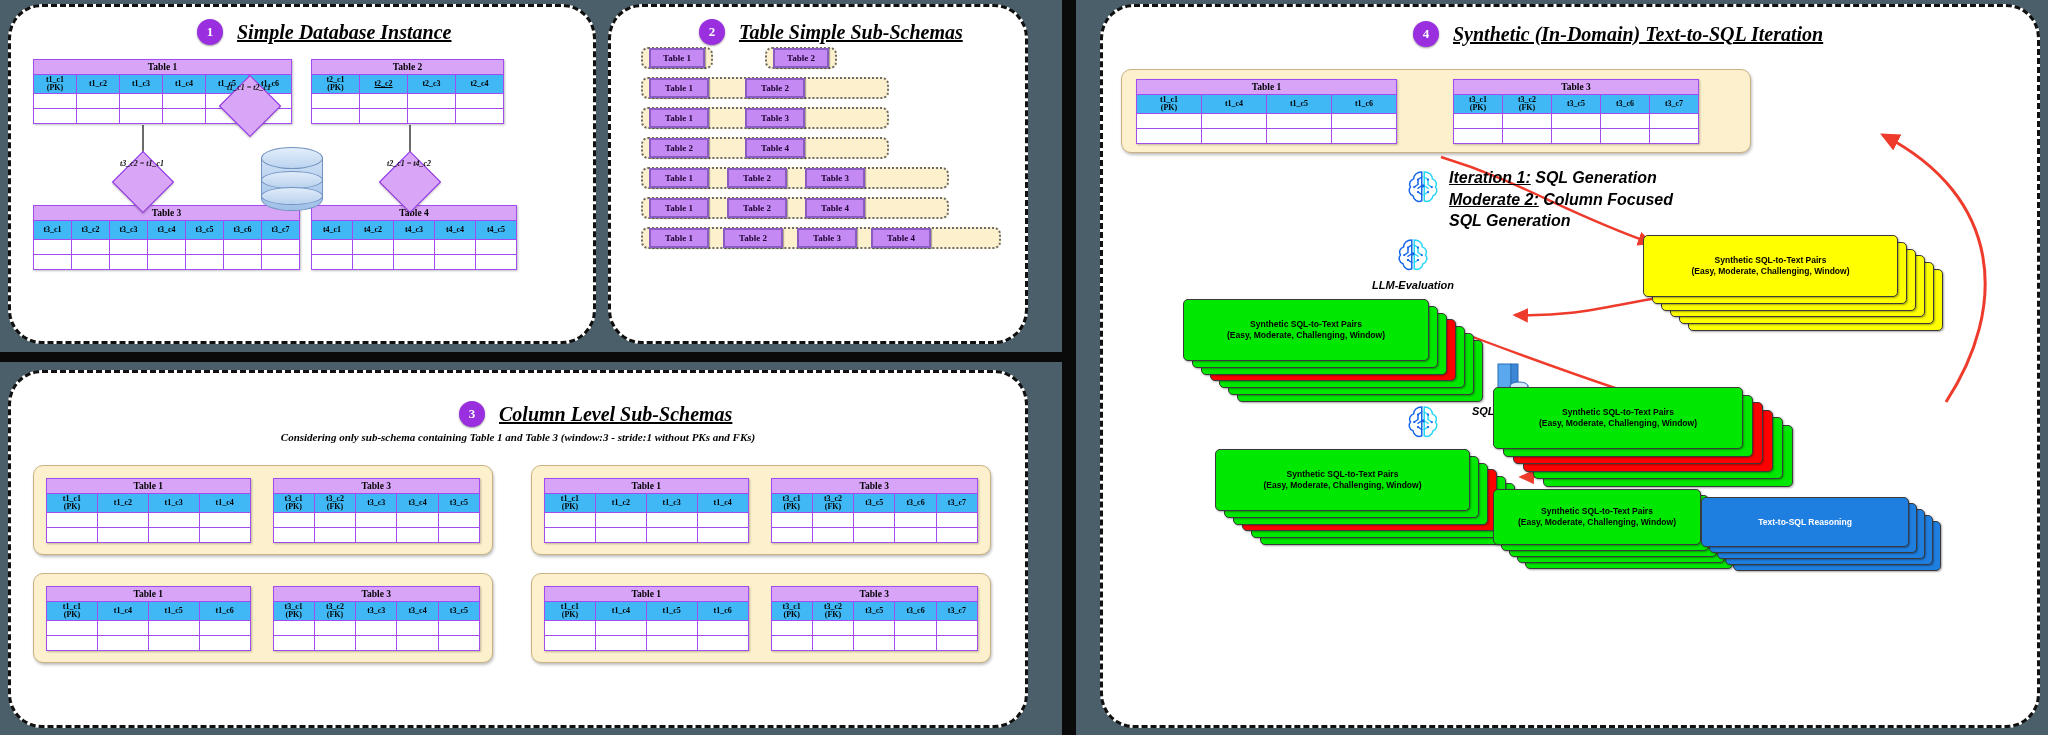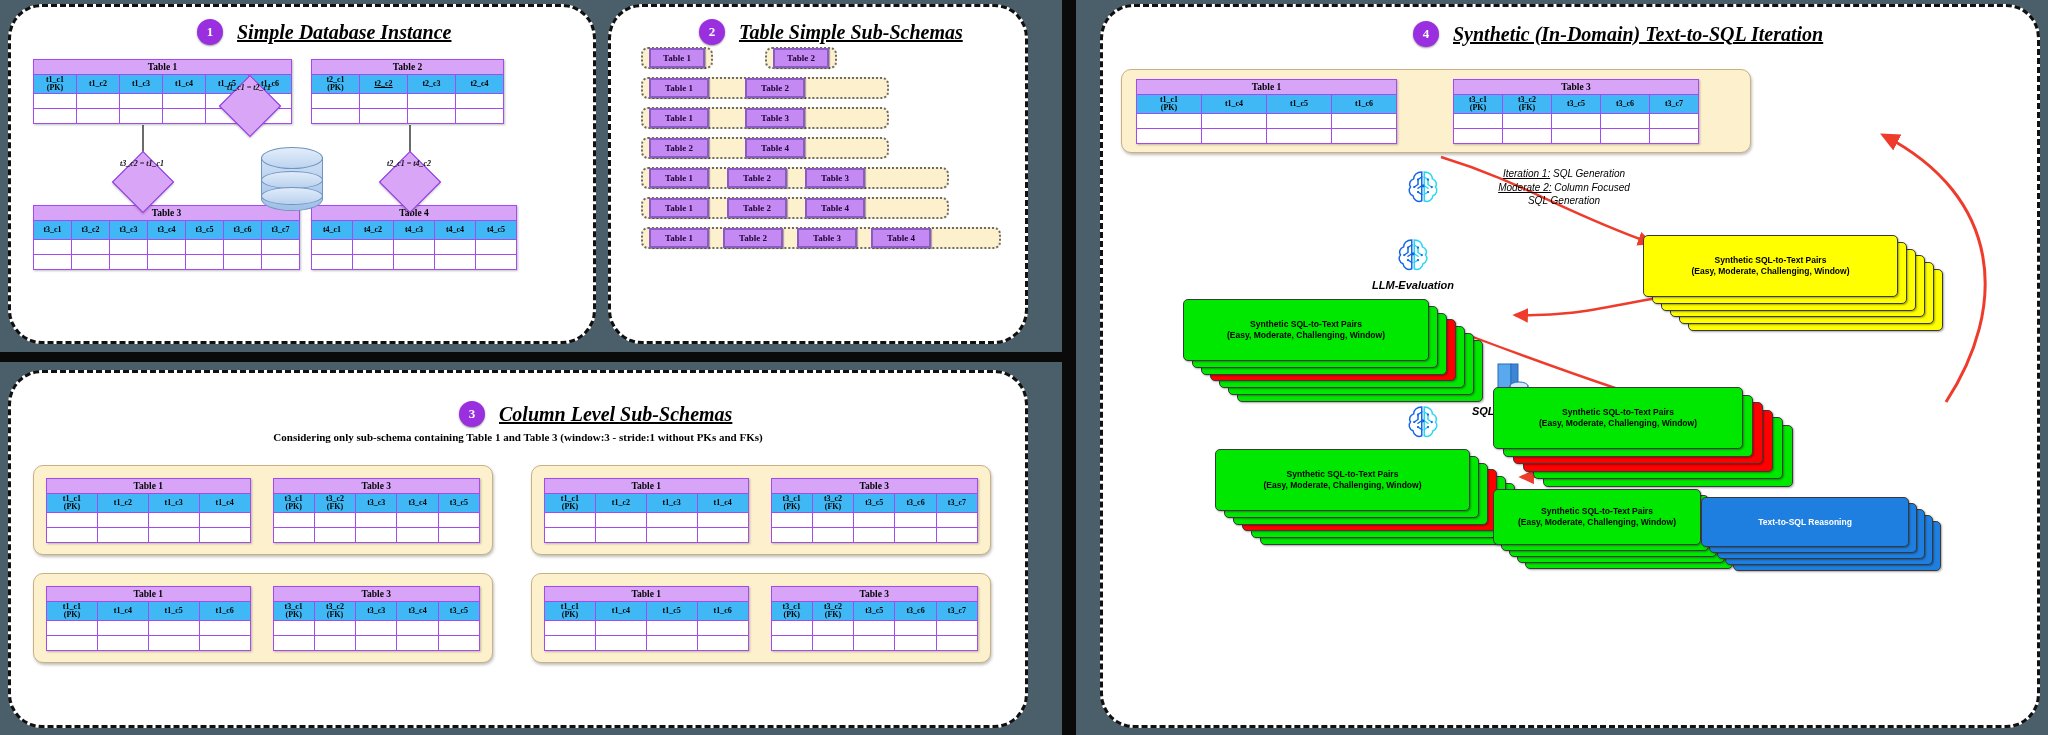--- a/index.html
+++ b/index.html
@@ -10,21 +10,21 @@
   #panel2{left:608px;top:4px;width:420px;height:340px;}
   #panel3{left:8px;top:370px;width:1020px;height:358px;}
   #panel4{left:1100px;top:4px;width:940px;height:724px;}
 
   .phead{position:absolute;display:flex;align-items:center;gap:14px;}
   .pnum{width:26px;height:26px;border-radius:50%;background:#9a2fe0;color:#fff;
         display:flex;align-items:center;justify-content:center;font-size:13px;font-weight:bold;
         font-family:"Liberation Serif",serif;box-shadow:0 1px 2px rgba(0,0,0,.4);}
   .ptitle{font-weight:bold;font-style:italic;font-size:20px;color:#000;
           text-decoration:underline;white-space:nowrap;}
-  .psub{position:absolute;font-weight:bold;font-size:11px;color:#000;white-space:nowrap;}
+  .psub{position:absolute;font-weight:bold;font-style:italic;font-size:11px;color:#000;white-space:nowrap;}
 
   
   .tbl{border-collapse:collapse;background:#fff;box-shadow:1px 1px 2px rgba(0,0,0,.25);}
   .tbl td,.tbl th{border:1px solid #a24bf0;padding:0;text-align:center;
       font-family:"Liberation Serif",serif;font-size:9px;font-weight:bold;color:#000;}
   .tbl .tname{background:#d8a4f7;height:14px;font-size:9.5px;}
   .tbl .col{background:#3fb8f5;height:16px;line-height:1.0;font-size:8px;padding:1px 2px;}
   .tbl .cell{height:14px;background:#fff;}
   .dwrap{position:absolute;display:flex;justify-content:center;}
   .dlabel{position:relative;z-index:3;font-size:8px;font-style:italic;font-weight:bold;white-space:nowrap;color:#111;}
@@ -55,22 +55,22 @@
   .card{position:absolute;border:1.5px solid #3a3a3a;box-sizing:border-box;box-shadow:1px 1px 2px rgba(0,0,0,.35);}
   .card.lbl{display:flex;flex-direction:column;align-items:center;justify-content:center;
      font-family:"Liberation Sans",sans-serif;font-weight:bold;font-size:8.5px;color:#000;line-height:1.25;text-align:center;}
   .card.yellow{background:#ffff00;border-radius:5px;}
   .card.green{background:#00e800;border-radius:5px;}
   .card.red{background:#ff0000;border-radius:5px;}
   .card.blue{background:#1f7fe0;border-radius:5px;color:#fff;}
 
   .steplabel{position:absolute;font-family:"Liberation Sans",sans-serif;font-weight:bold;
      font-style:italic;font-size:11px;color:#000;white-space:nowrap;text-align:center;}
-  .iterlabel{position:absolute;font-family:"Liberation Sans",sans-serif;font-weight:normal;
-     font-style:italic;font-size:10px;color:#000;line-height:1.35;text-align:center;}
+  .iterlabel{position:absolute;font-family:"Liberation Sans",sans-serif;font-weight:bold;
+     font-style:italic;font-size:16px;color:#000;line-height:1.35;text-align:left;}
   .iterlabel u{text-decoration:underline;}
 
   .brain{position:absolute;width:40px;height:40px;}
   .dbicon{position:absolute;width:34px;height:38px;}
 
   svg.arrows{position:absolute;left:0;top:0;width:940px;height:724px;pointer-events:none;}
   .vdiv{position:absolute;background:#0a0a0a;}
 </style>
 </head>
 <body>

